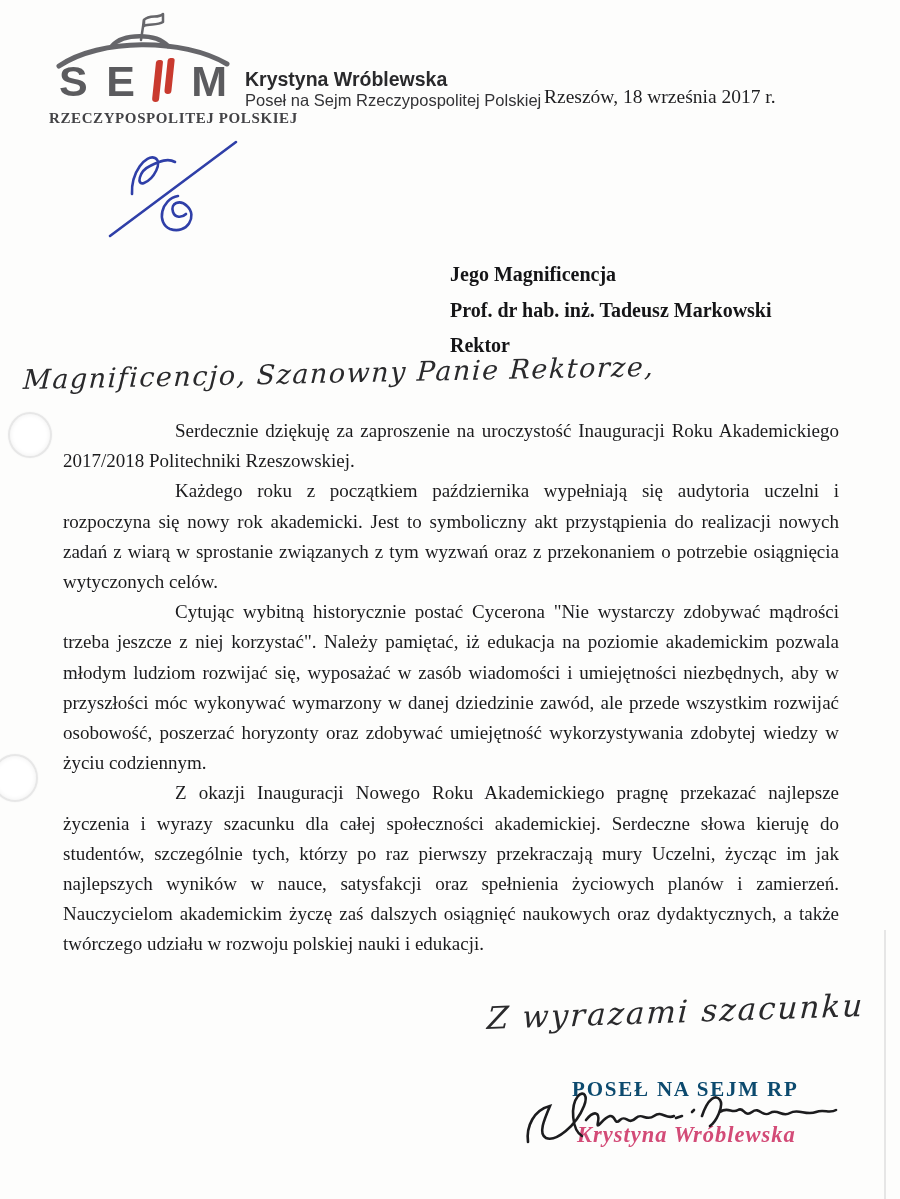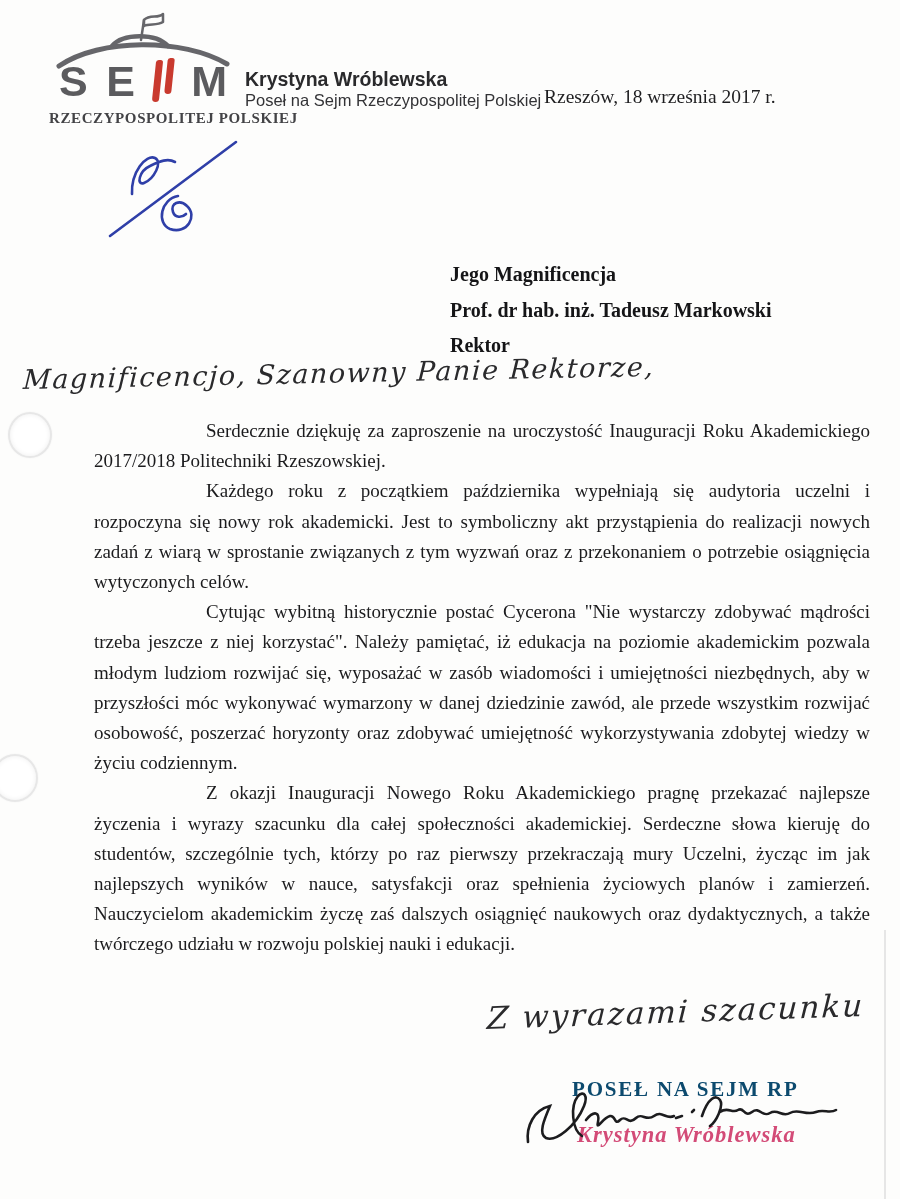--- a/index.html
+++ b/index.html
@@ -62,21 +62,21 @@
     position:absolute;left:24px;top:364px;width:640px;
     font-family:"DejaVu Serif", serif;font-style:italic;
     font-size:27px;letter-spacing:1.5px;color:#2a2a2c;
     transform:rotate(-1.2deg) skewX(-4deg);transform-origin:left top;
     white-space:nowrap;
   }
 
   
   .body-text{
     position:absolute;left:63px;top:416px;width:776px;
-    font-size:19px;line-height:30.2px;text-align:justify;color:#1b1b1d;margin-left:31px;
+    font-size:19px;line-height:30.2px;text-align:justify;color:#1b1b1d;
   }
   .body-text p{margin:0;text-indent:112px;}
 
   
   .closing{
     position:absolute;left:488px;top:1000px;
     font-family:"DejaVu Serif", serif;font-style:italic;
     font-size:31px;letter-spacing:2px;color:#2a2a2c;
     transform:rotate(-2deg) skewX(-5deg);transform-origin:left top;
     white-space:nowrap;

